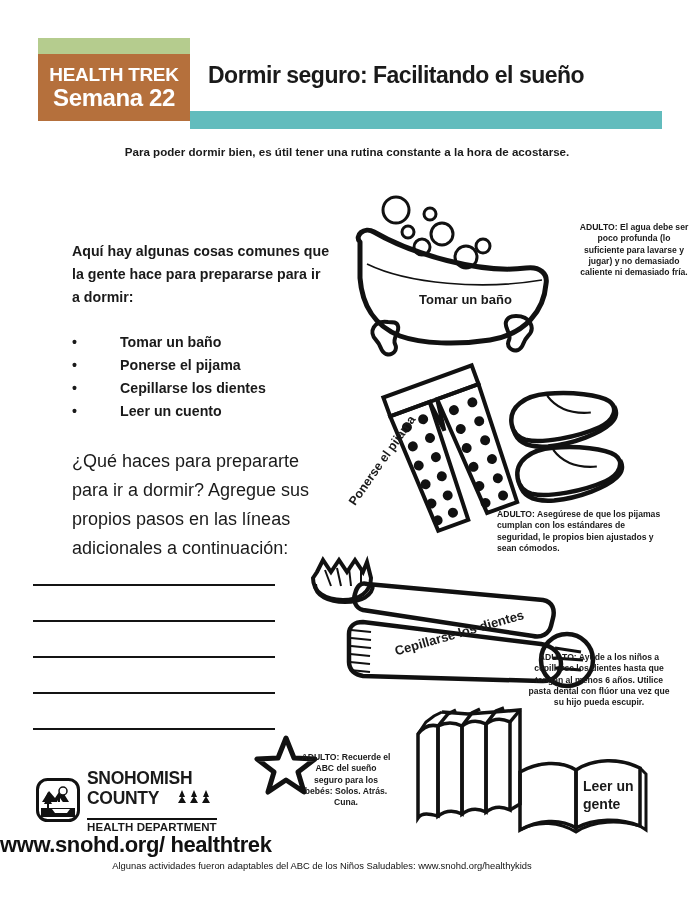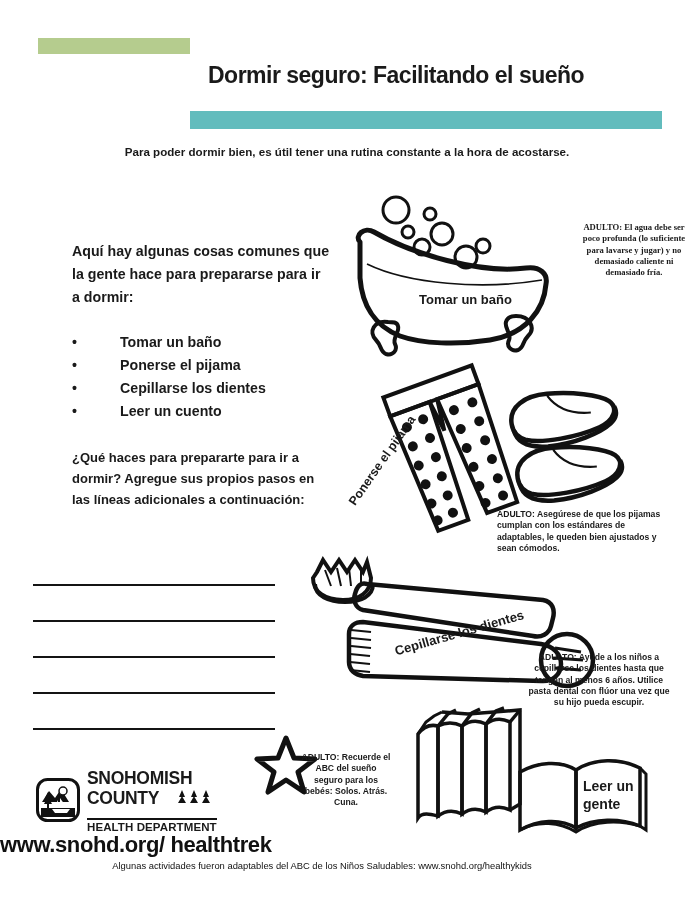--- a/index.html
+++ b/index.html
@@ -105,22 +105,22 @@
     font-weight: bold;
     line-height: 1.62;
     display: flex;
   }
   #routine-list li .bullet {
     width: 48px;
     flex: 0 0 48px;
   }
   #question-paragraph {
     margin-top: 24px;
-    font-size: 13px;
-    font-weight: bold;
+    font-size: 18px;
+    font-weight: normal;
     line-height: 1.62;
     color: #1a1a1a;
   }
   #write-lines {
     position: absolute;
     left: 33px; top: 584px;
     width: 242px;
   }
   #write-lines .wline {
     height: 0;
@@ -209,20 +209,24 @@
     text-align: center;
     font-size: 9.4px;
     color: #111;
   }
 </style>
 </head>
 <body>
 
 <div id="header-band">
   <div id="brand-green-cap"></div>
+  <div id="brand-box">
+    <span class="bb-line1">HEALTH TREK</span>
+    <span class="bb-line2">Semana 22</span>
+  </div>
   <div id="page-title">Dormir seguro: Facilitando el sueño</div>
   <div id="teal-bar"></div>
 </div>
 
 <div id="intro">
   <div>Para poder dormir bien, es útil tener una rutina constante a la hora de acostarse.</div>
 </div>
 
 <div id="left-col">
   <div id="lead-paragraph">Aquí hay algunas cosas comunes que la gente hace para prepararse para ir a dormir:</div>
@@ -272,21 +276,21 @@
     <path d="M37 72 C78 92 152 98 212 88" stroke-width="1.6"></path>
 
     <path d="M58 130 C44 128 38 140 46 148 C52 154 50 160 56 162 C63 164 68 158 65 152
              C62 146 70 140 68 134 C67 130 63 130 58 130 Z" stroke-width="4"></path>
 
     <path d="M186 124 C200 124 206 136 198 144 C192 150 194 156 188 158 C181 160 176 154 179 148
              C182 142 174 136 176 130 C177 126 181 124 186 124 Z" stroke-width="4"></path>
   </svg>
 </div>
 <div class="label-on-art" style="left:419px; top:292px;">Tomar un baño</div>
-<div class="note center" style="left:578px; top:222px; width:112px;font-family:Liberation Serif, serif;">ADULTO: El agua debe ser poco profunda (lo suficiente para lavarse y jugar) y no demasiado caliente ni demasiado fría.</div>
+<div class="note center" style="left:578px; top:222px; width:112px;">ADULTO: El agua debe ser poco profunda (lo suficiente para lavarse y jugar) y no demasiado caliente ni demasiado fría.</div>
 
 <div class="art" style="left:360px; top:372px;">
   <svg width="180" height="160" viewBox="0 0 180 160" fill="none" stroke="#111" stroke-width="4">
     <g transform="rotate(-20 90 80)">
 
       <path d="M46 6 L140 6 L140 26 L46 26 Z" stroke-width="4"></path>
 
       <path d="M46 26 L88 26 L84 150 L52 150 Z" stroke-width="4"></path>
 
       <path d="M96 26 L140 26 L136 150 L104 150 Z" stroke-width="4"></path>
@@ -336,21 +340,21 @@
     </g>
 
     <g transform="translate(6 54) rotate(-10 60 40)">
       <path d="M12 34 C12 16 30 8 52 10 C76 12 104 20 112 28 C120 36 114 48 98 52
                C74 58 40 58 24 52 C15 48 12 42 12 34 Z" stroke-width="4.5"></path>
       <path d="M13 40 C14 52 24 60 44 62 C70 64 98 58 110 50 C116 46 118 40 116 34" stroke-width="4.5"></path>
       <path d="M52 12 C58 24 70 34 92 36" stroke-width="2.2"></path>
     </g>
   </svg>
 </div>
-<div class="note left" style="left:497px; top:509px; width:170px;">ADULTO: Asegúrese de que los pijamas cumplan con los estándares de adaptables, le queden bien ajustados y sean cómodos.</div>
+<div class="note left" style="left:497px; top:509px; width:170px;">ADULTO: Asegúrese de que los pijamas cumplan con los estándares de seguridad, le propios bien ajustados y sean cómodos.</div>
 
 <div class="art" style="left:305px; top:548px;">
   <svg width="300" height="130" viewBox="0 0 300 130" fill="none" stroke="#111" stroke-width="4">
 
     <path d="M12 24 L18 12 L26 24 L34 12 L42 24 L50 12 L58 24 L62 14 L66 30
              C66 44 54 52 38 52 C20 52 8 44 8 30 Z" stroke-width="4"></path>
     <path d="M10 36 C10 48 24 54 40 54 C56 54 68 48 68 36" stroke-width="4"></path>
 
     <g stroke-width="2">
       <path d="M20 22 L26 38"></path>

